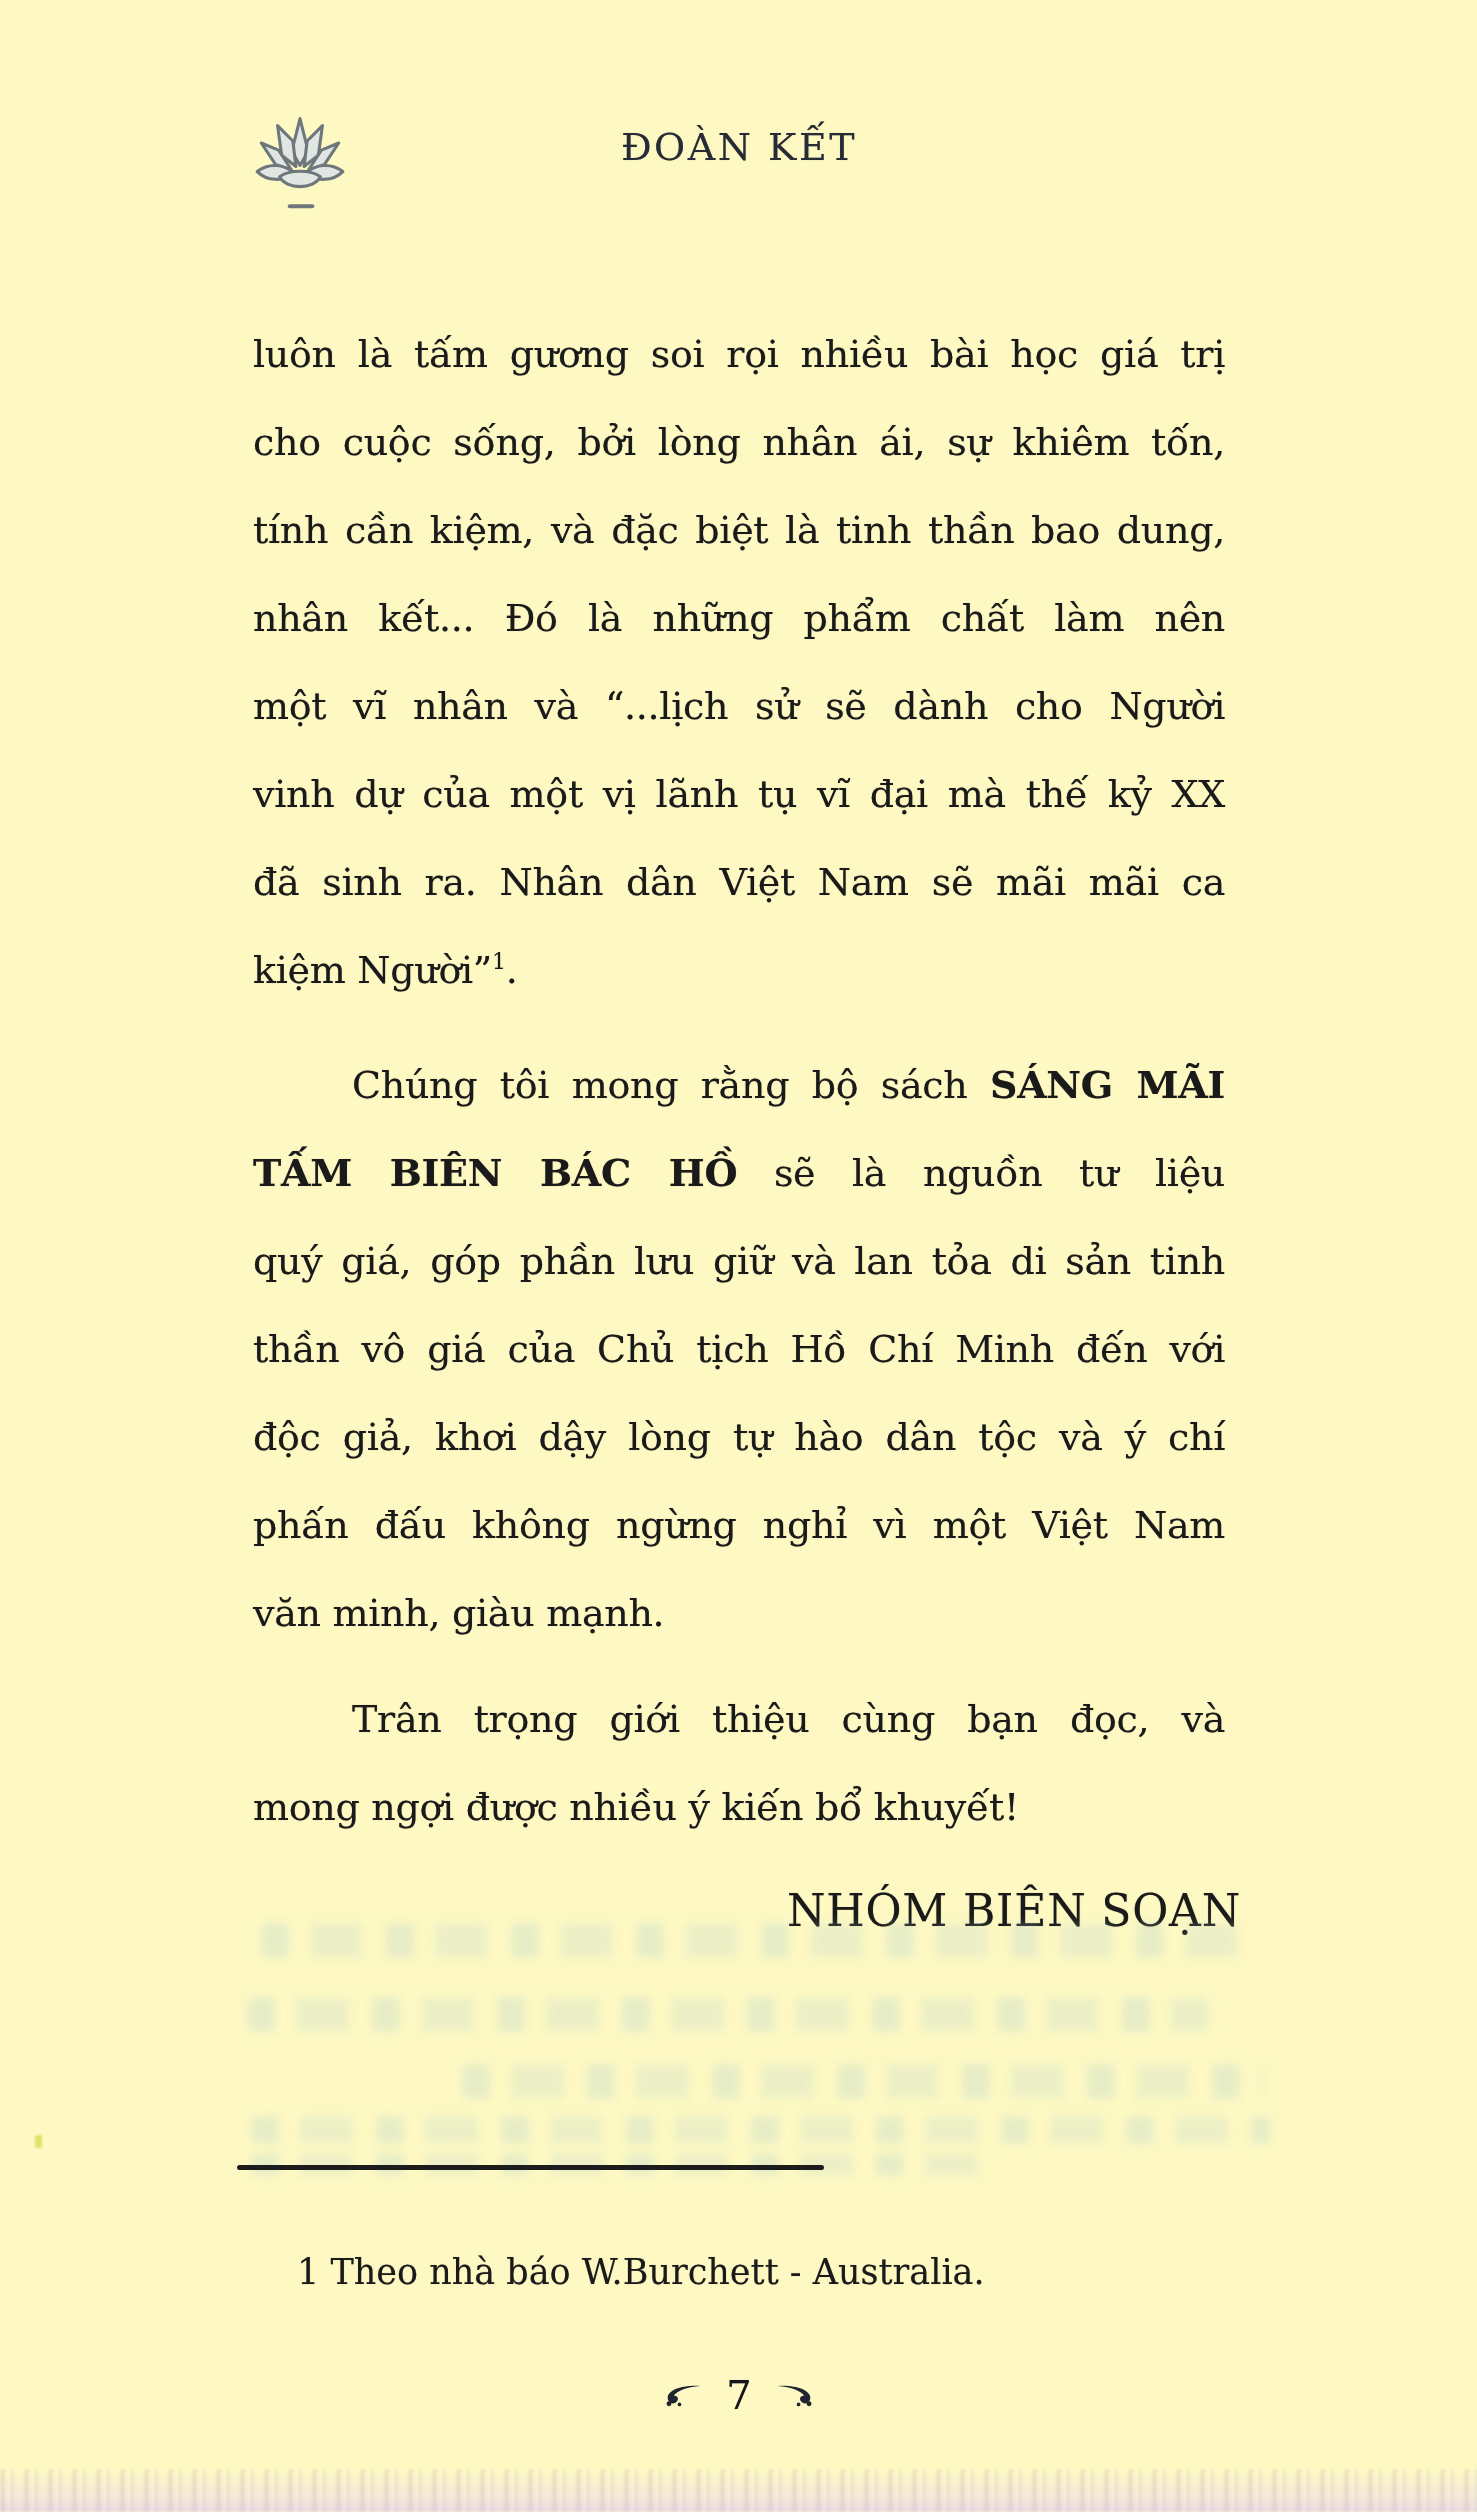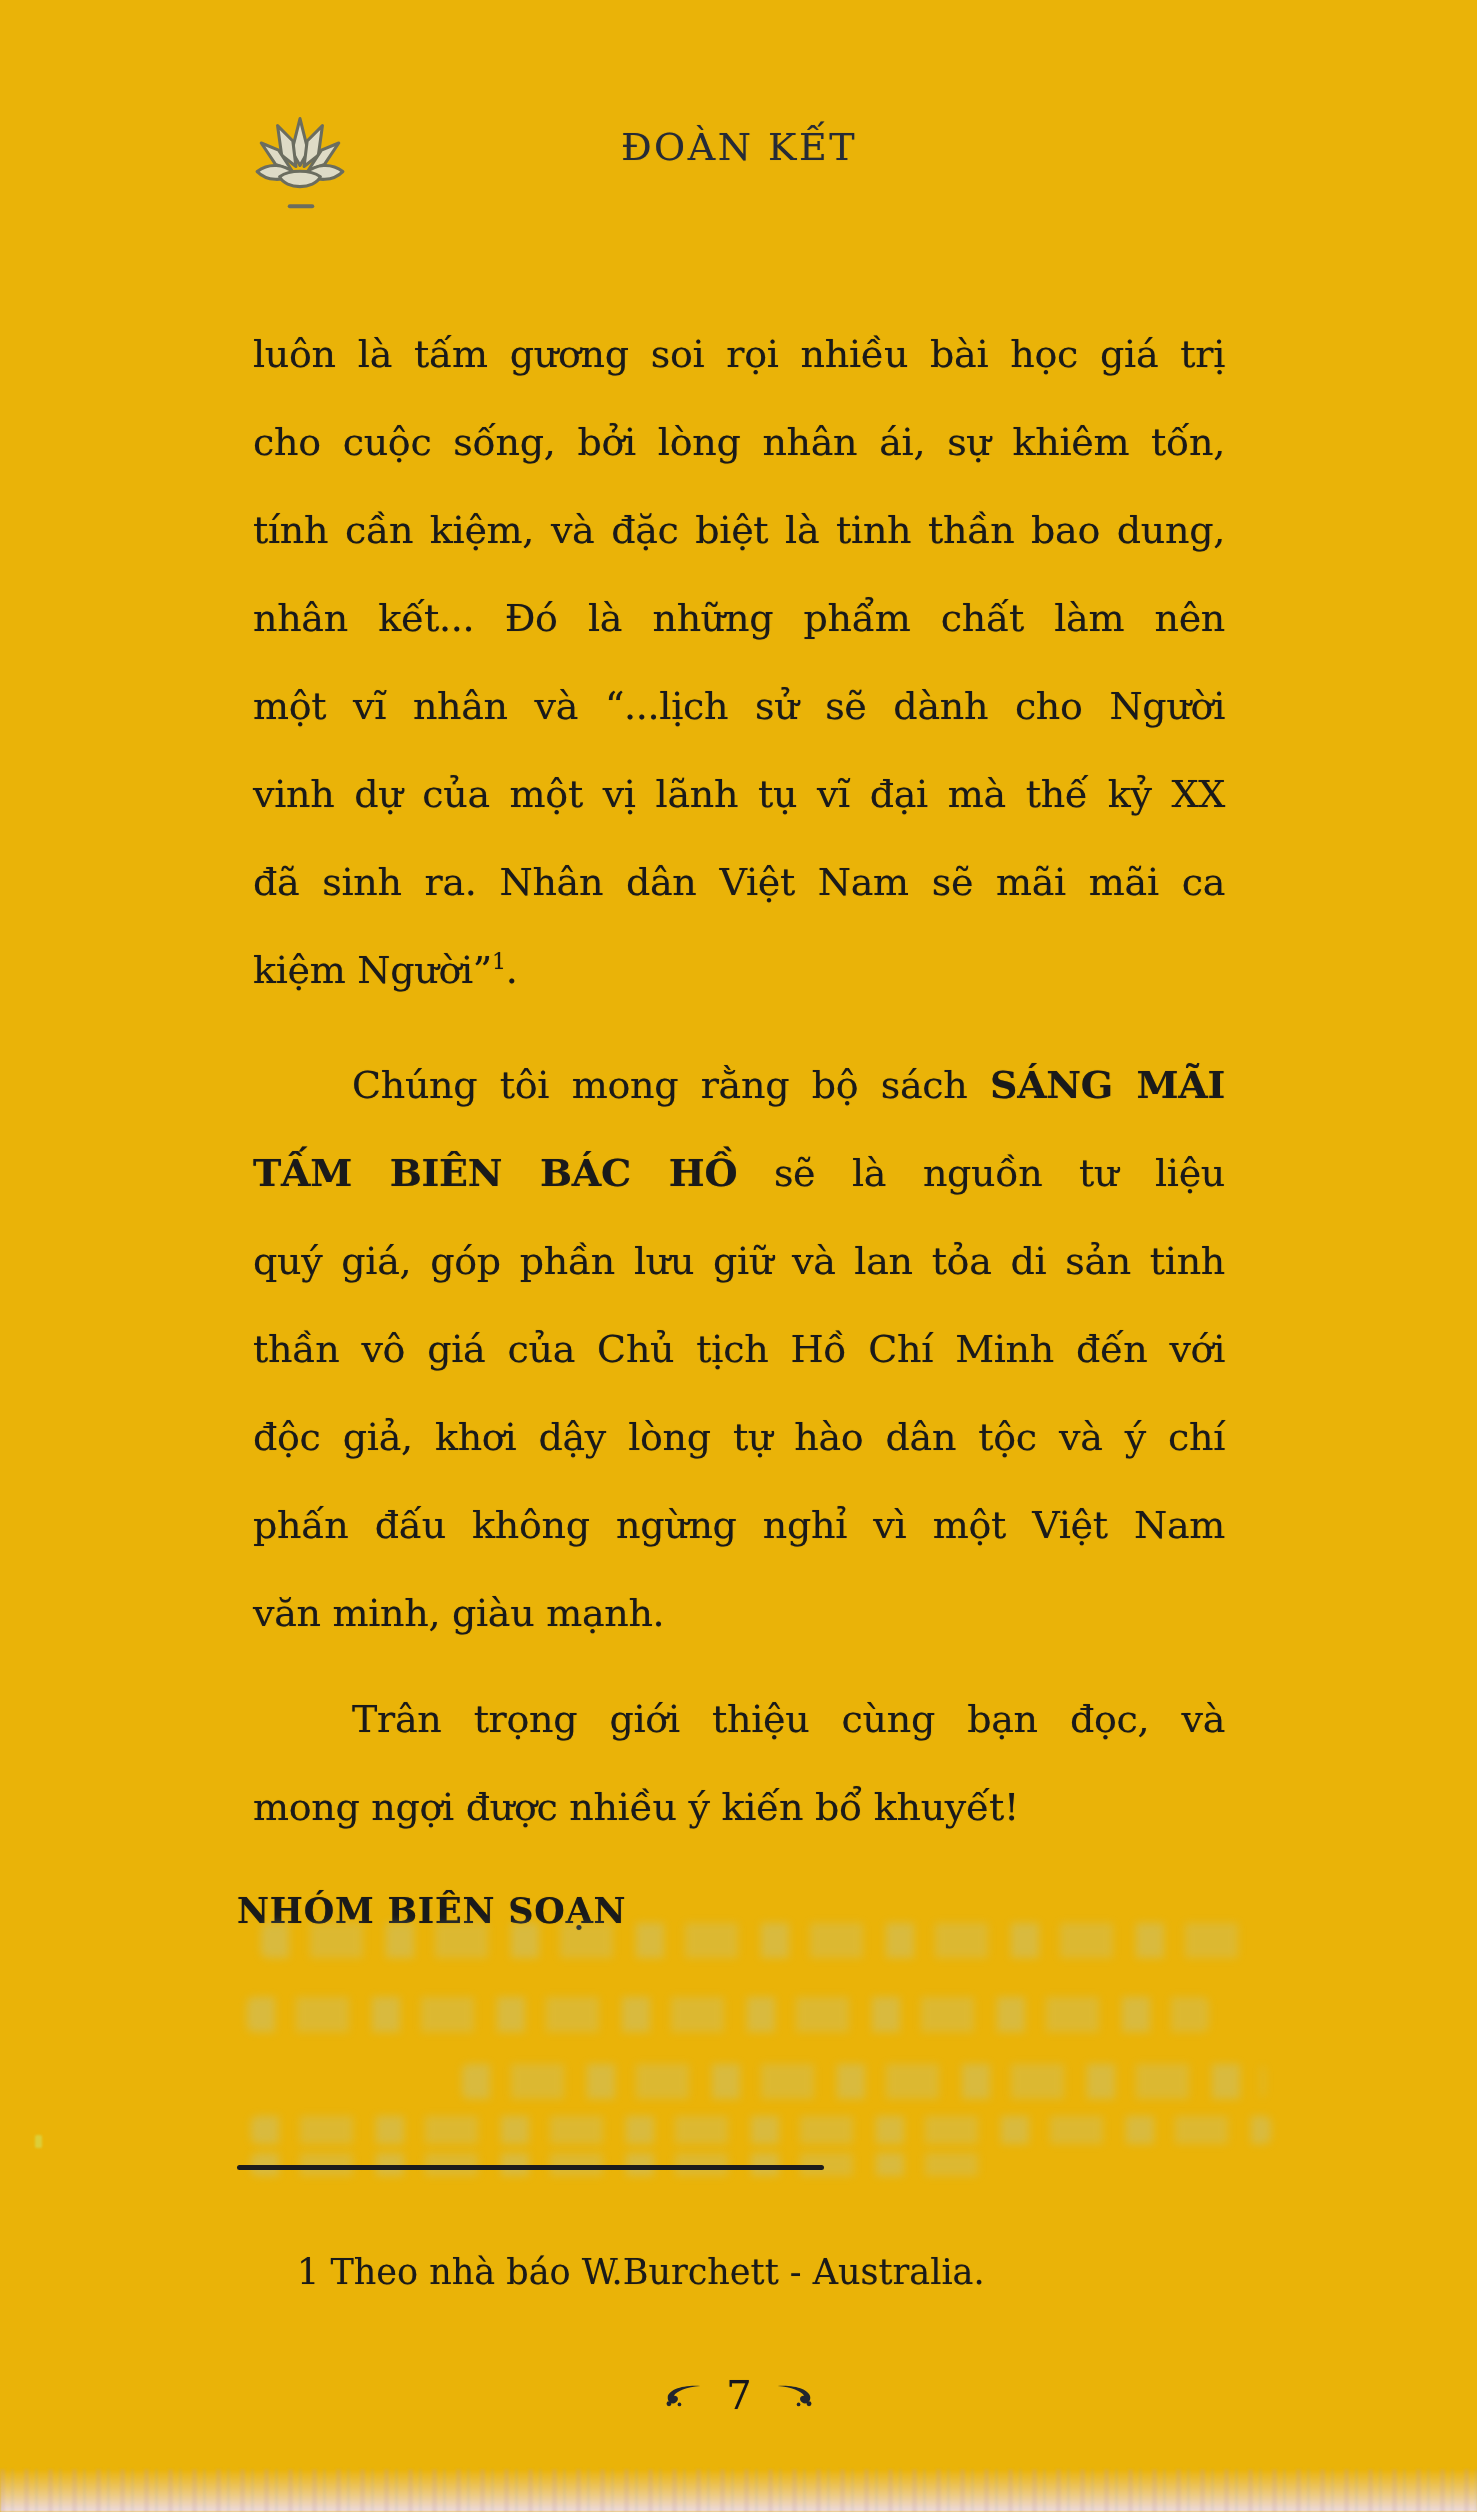--- a/index.html
+++ b/index.html
@@ -5,21 +5,21 @@
   :root{
     --ink:#1a1a1a;
     --header_ink:#262b36;
     --ghost_tint:#bcd6d6;
     --bottom_edge_tint:#eddbe3;
   }
   html,body{margin:0;padding:0;background:#ffffff;}
   .page{
     position:relative;
     width:1478px;height:2512px;
-    background:#eab308;
+    background:#fef9c3;
     overflow:hidden;
     font-family:"DejaVu Serif","Liberation Serif",serif;
     color:var(--ink);
   }
   
   .lotus{position:absolute;left:249px;top:110px;width:102px;height:117px;opacity:.85;}
   
   .header{
     position:absolute;top:125px;left:0;width:100%;
     text-align:center;
@@ -37,23 +37,23 @@
   .para{margin:16px;}
   .para:nth-child(2){margin-top:27px;}
   .para:nth-child(3){margin-top:18.4px;}
   .line{white-space:normal;}
   .line.just{text-align:justify;text-align-last:justify;}
   .line.indent{text-indent:99px;}
   .b{font-weight:bold;}
   sup{vertical-align:super;font-size:58%;line-height:0;}
   
   .signature{
-    text-align:left;
-    font-weight:bold;
-    font-size:35px;
+    text-align:right;
+    font-weight:normal;
+    font-size:44px;
     letter-spacing:0.8px;
     margin-top:1.7px;
     line-height:88px;
     text-shadow:0 0 0.8px rgba(0,0,0,.5);
   }
   
   .ghost{
     position:absolute;height:35px;
     filter:blur(4.2px);opacity:.5;
     border-radius:6.7px;

